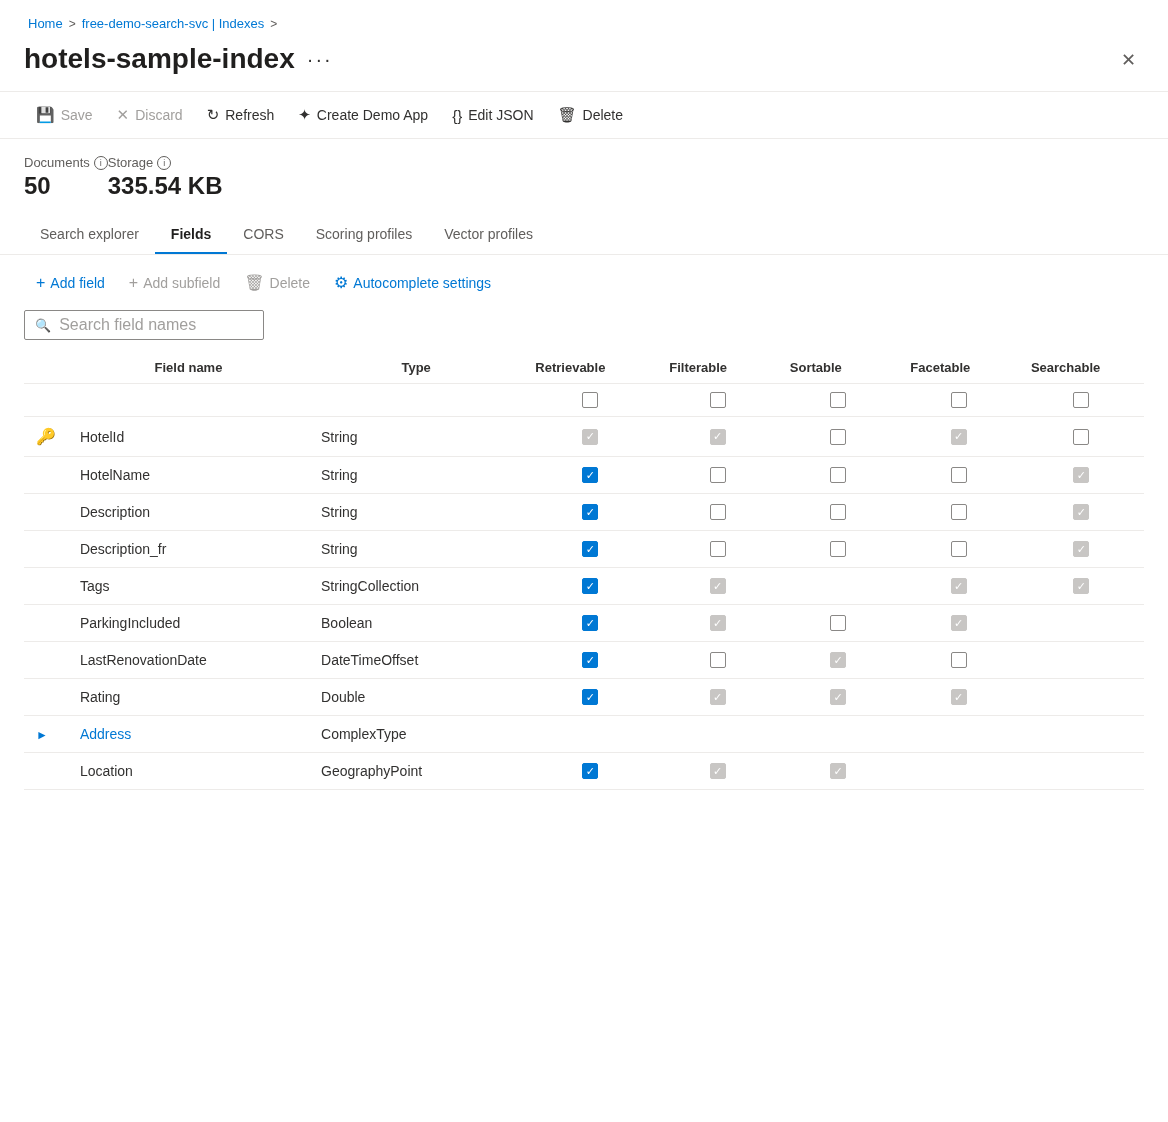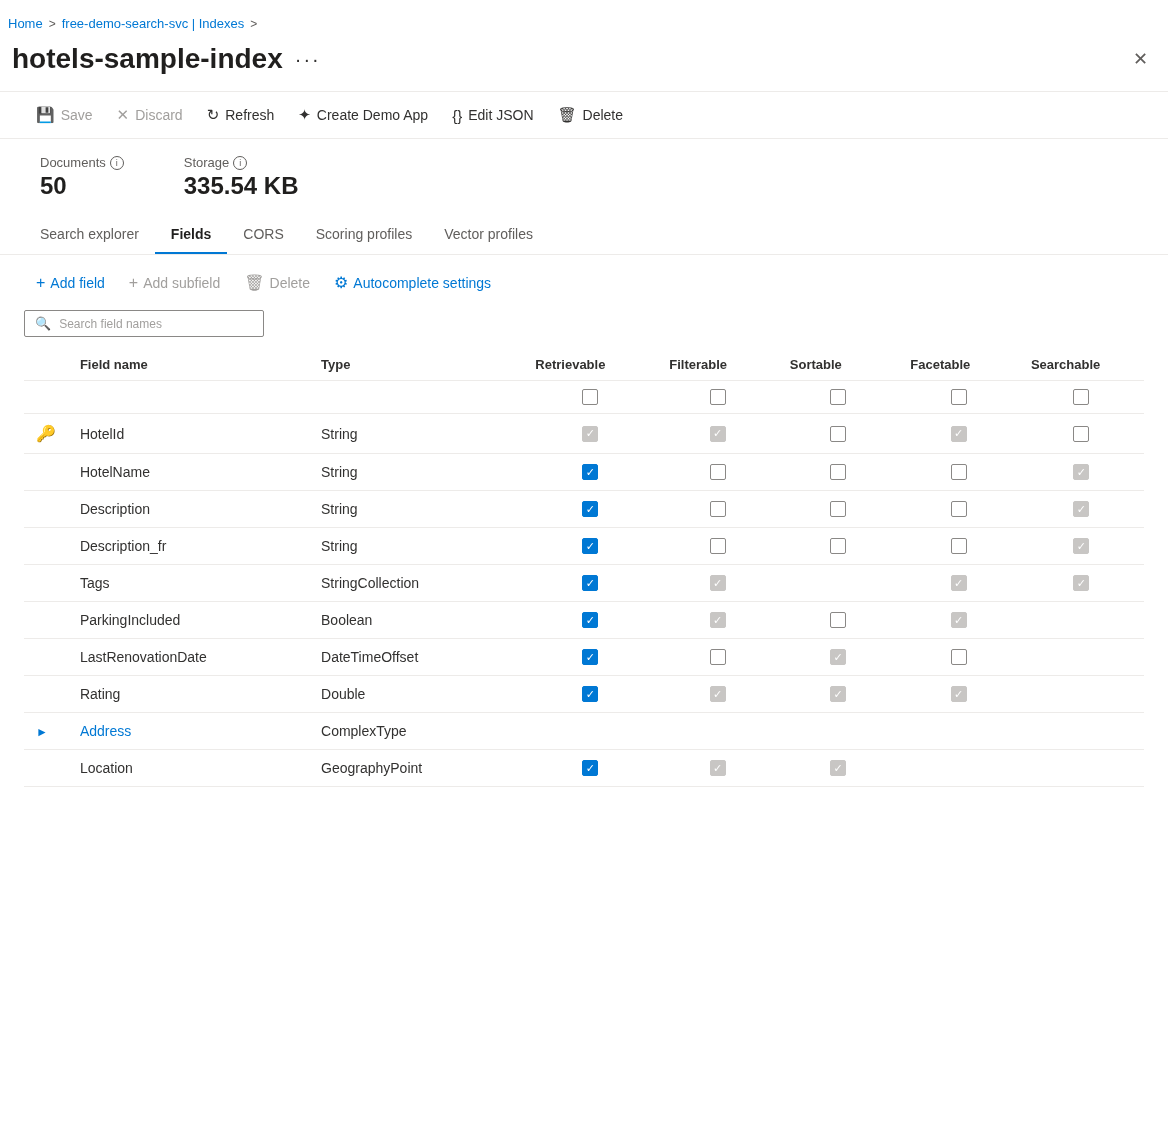--- a/index.html
+++ b/index.html
@@ -1,63 +1,63 @@
 <!DOCTYPE html>
 <html><head>
   <meta charset="utf-8">
   <style>
     * { box-sizing: border-box; margin: 0; padding: 0; }
     body { font-family: 'Segoe UI', Arial, sans-serif; font-size: 14px; color: #323130; background: #fff; }
 
     .page { width: 1168px; min-height: 1122px; background: #fff; padding: 0; position: relative; }
 
     
-    .breadcrumb { display: flex; align-items: center; gap: 6px; padding: 16px 8px 8px; font-size: 13px; color: #0078d4; }
+    .breadcrumb { display: flex; align-items: center; gap: 6px; padding: 16px 28px 8px; font-size: 13px; color: #0078d4; }
     .breadcrumb a { color: #0078d4; text-decoration: none; }
     .breadcrumb-sep { color: #605e5c; font-size: 12px; }
 
     
-    .title-row { display: flex; align-items: center; justify-content: space-between; padding: 4px 12px 16px; }
+    .title-row { display: flex; align-items: flex-end; justify-content: space-between; padding: 4px 24px 16px; }
     .title-text { font-size: 28px; font-weight: 600; color: #201f1e; }
     .title-more { font-size: 20px; color: #323130; cursor: pointer; letter-spacing: 2px; }
     .close-btn { font-size: 18px; color: #605e5c; cursor: pointer; background: none; border: none; padding: 4px 8px; }
 
     
     .toolbar { display: flex; align-items: center; gap: 0; padding: 8px 24px; border-bottom: 1px solid #edebe9; border-top: 1px solid #edebe9; }
     .toolbar-btn { display: flex; align-items: center; gap: 6px; padding: 6px 12px; color: #323130; background: none; border: none; cursor: pointer; font-size: 14px; border-radius: 2px; }
     .toolbar-btn.disabled { color: #a19f9d; cursor: default; }
     .toolbar-icon { font-size: 15px; }
 
     
-    .stats-row { display: flex; gap: 60px; padding: 16px 40px; }
+    .stats-row { display: flex; padding: 16px 24px; }
     .stat-label { font-size: 13px; color: #605e5c; display: flex; align-items: center; gap: 4px; }
     .stat-value { font-size: 24px; font-weight: 600; color: #201f1e; margin-top: 2px; }
     .info-icon { width: 14px; height: 14px; border-radius: 50%; border: 1px solid #605e5c; display: inline-flex; align-items: center; justify-content: center; font-size: 9px; color: #605e5c; cursor: pointer; }
 
     
     .tabs { display: flex; align-items: flex-end; gap: 0; padding: 0 24px; border-bottom: 1px solid #edebe9; }
     .tab { padding: 10px 16px; font-size: 14px; color: #605e5c; cursor: pointer; border-bottom: 2px solid transparent; background: none; border-top: none; border-left: none; border-right: none; }
     .tab.active { color: #201f1e; font-weight: 600; border-bottom: 2px solid #0078d4; }
 
     
     .field-toolbar { display: flex; align-items: center; gap: 0; padding: 12px 24px 8px; }
     .field-btn { display: flex; align-items: center; gap: 5px; padding: 6px 12px; color: #0078d4; background: none; border: none; cursor: pointer; font-size: 14px; border-radius: 2px; }
     .field-btn.disabled { color: #a19f9d; cursor: default; }
     .field-btn-icon { font-size: 16px; font-weight: 300; }
 
     
     .search-box { display: flex; align-items: center; margin: 4px 24px 12px; border: 1px solid #8a8886; border-radius: 2px; padding: 5px 10px; width: 240px; }
     .search-box-icon { color: #605e5c; margin-right: 8px; font-size: 13px; }
-    .search-box input { border: none; outline: none; font-size: 12px; color: #323130; width: 100%; }
+    .search-box input { border: none; outline: none; font-size: 16px; color: #323130; width: 100%; }
     .search-box input::placeholder { color: #a19f9d; }
 
     
     .table-container { padding: 0 24px; overflow-x: auto; }
     table { width: 100%; border-collapse: collapse; }
-    thead th { text-align: left; font-size: 13px; font-weight: 600; color: #323130; padding: 8px 12px; border-bottom: 1px solid #edebe9; }
+    thead th { text-align: center; font-size: 13px; font-weight: 600; color: #323130; padding: 8px 12px; border-bottom: 1px solid #edebe9; }
     thead th.center { text-align: left; }
     tbody tr { border-bottom: 1px solid #edebe9; }
     tbody td { padding: 10px 12px; font-size: 14px; color: #323130; vertical-align: middle; }
     tbody td.center { text-align: center; }
 
     
     .cb-wrap { display: flex; justify-content: center; align-items: center; }
     .cb-empty { width: 16px; height: 16px; border: 1px solid #8a8886; border-radius: 2px; background: #fff; display: inline-block; }
     .cb-checked-blue { width: 16px; height: 16px; border: 1px solid #0078d4; border-radius: 2px; background: #0078d4; display: inline-flex; align-items: center; justify-content: center; }
     .cb-checked-blue::after { content: '✓'; color: #fff; font-size: 11px; }

